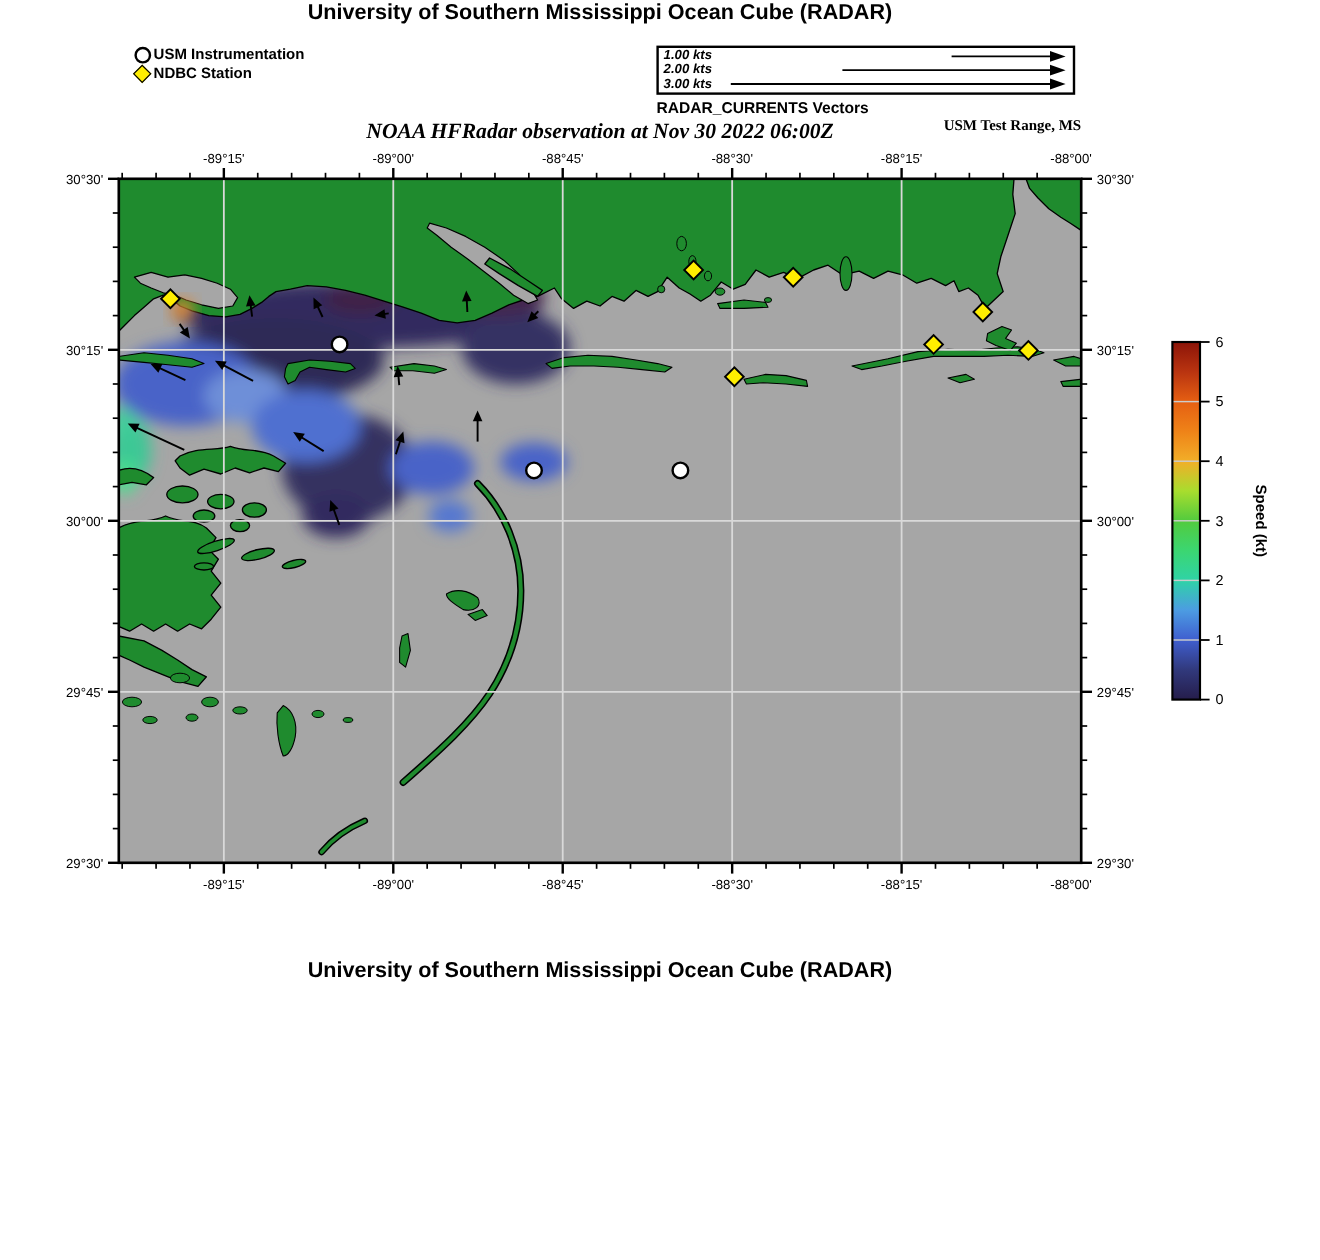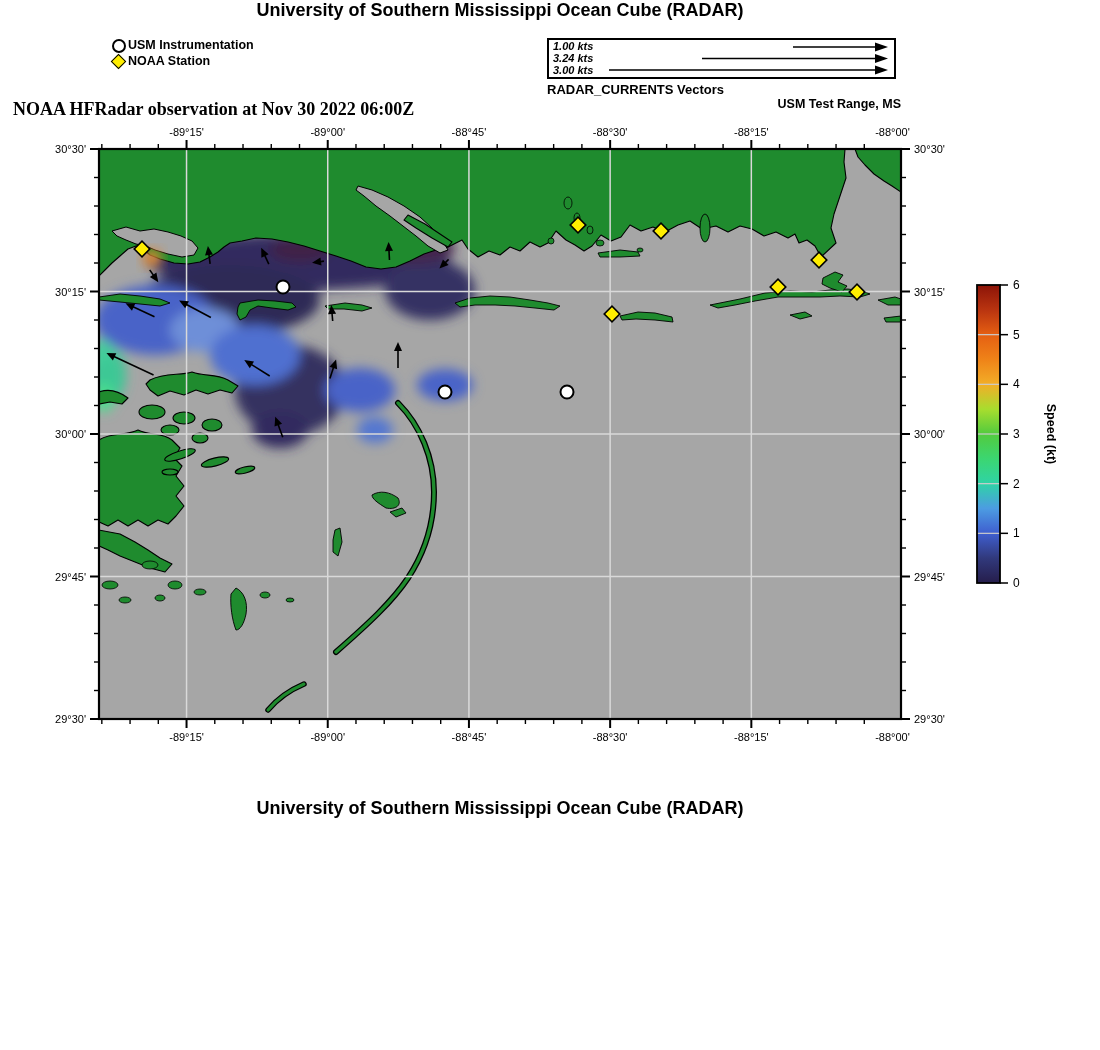--- a/index.html
+++ b/index.html
@@ -8,22 +8,22 @@
   .fig-title{left:0;top:8;width:1000px;text-align:center;font-size:18px;font-weight:bold;letter-spacing:0px;}
   .legend{left:112px;top:37px;}
   .legend-row{display:flex;align-items:center;height:16px;}
   .legend-sym{width:14px;height:14px;position:relative;margin-right:2px;}
   .sym-circle{width:10px;height:10px;border:2px solid #000;border-radius:50%;background:#fff;position:absolute;left:0;top:1px;}
   .sym-diamond{width:9px;height:9px;border:1.6px solid #000;background:#ffee00;position:absolute;left:1px;top:2px;transform:rotate(45deg);}
   .legend-label{font-size:12.5px;font-weight:bold;}
   .scale-box{left:547px;top:38px;width:345px;height:37px;border:2px solid #000;font-style:italic;}
   .scale-label{position:absolute;left:4px;font-size:11px;font-weight:bold;line-height:11px;}
   .scale-caption{left:547px;top:82px;font-size:13px;font-weight:bold;}
-  .subtitle{left:13px;top:99px;width:1000px;font-family:"Liberation Serif",serif;font-size:18px;font-weight:bold;}
-  .region-label{left:601px;top:97px;width:300px;text-align:right;font-family:Liberation Sans, sans-serif;font-size:12.5px;font-weight:bold;}
+  .subtitle{left:0;top:99px;width:1000px;text-align:center;font-family:"Liberation Serif",serif;font-size:18px;font-weight:bold;font-style:italic;}
+  .region-label{left:601px;top:97px;width:300px;text-align:right;font-family:Liberation Serif, serif;font-size:12.5px;font-weight:bold;}
   .bottom-title{left:0;top:798px;width:1000px;text-align:center;font-size:18px;font-weight:bold;}
   svg text{font-family:"Liberation Sans",sans-serif;}
 </style>
 </head>
 <body>
 
 <svg id="figure-svg" class="abs" style="left:0;top:0" width="1100" height="1050" viewBox="0 0 1100 1050">
   <defs>
     <filter id="blobblur" x="-30%" y="-30%" width="160%" height="160%">
       <feGaussianBlur stdDeviation="6"></feGaussianBlur>
@@ -383,27 +383,27 @@
   <div class="legend-row">
     <span class="legend-sym">
         <span class="sym-circle"></span>
       </span>
     <span class="legend-label">USM Instrumentation</span>
   </div>
   <div class="legend-row">
     <span class="legend-sym">
         <span class="sym-diamond"></span>
       </span>
-    <span class="legend-label">NOAA Station</span>
+    <span class="legend-label">NDBC Station</span>
   </div>
 </div>
 
 <div class="abs scale-box">
   <span class="scale-label" style="top:1px">1.00 kts</span>
-  <span class="scale-label" style="top:13px">3.24 kts</span>
+  <span class="scale-label" style="top:13px">2.00 kts</span>
   <span class="scale-label" style="top:25px">3.00 kts</span>
   <svg id="scale-arrows" width="345" height="37" style="position:absolute;left:0;top:0">
       <line x1="244" y1="7" x2="329" y2="7" stroke="#000" stroke-width="1.5"></line>
       <polygon points="339,7 326,2.5 326,11.5" fill="#000"></polygon>
       <line x1="153" y1="18.5" x2="329" y2="18.5" stroke="#000" stroke-width="1.5"></line>
       <polygon points="339,18.5 326,14 326,23" fill="#000"></polygon>
       <line x1="60" y1="30" x2="329" y2="30" stroke="#000" stroke-width="1.5"></line>
       <polygon points="339,30 326,25.5 326,34.5" fill="#000"></polygon>
     </svg>
 </div>

